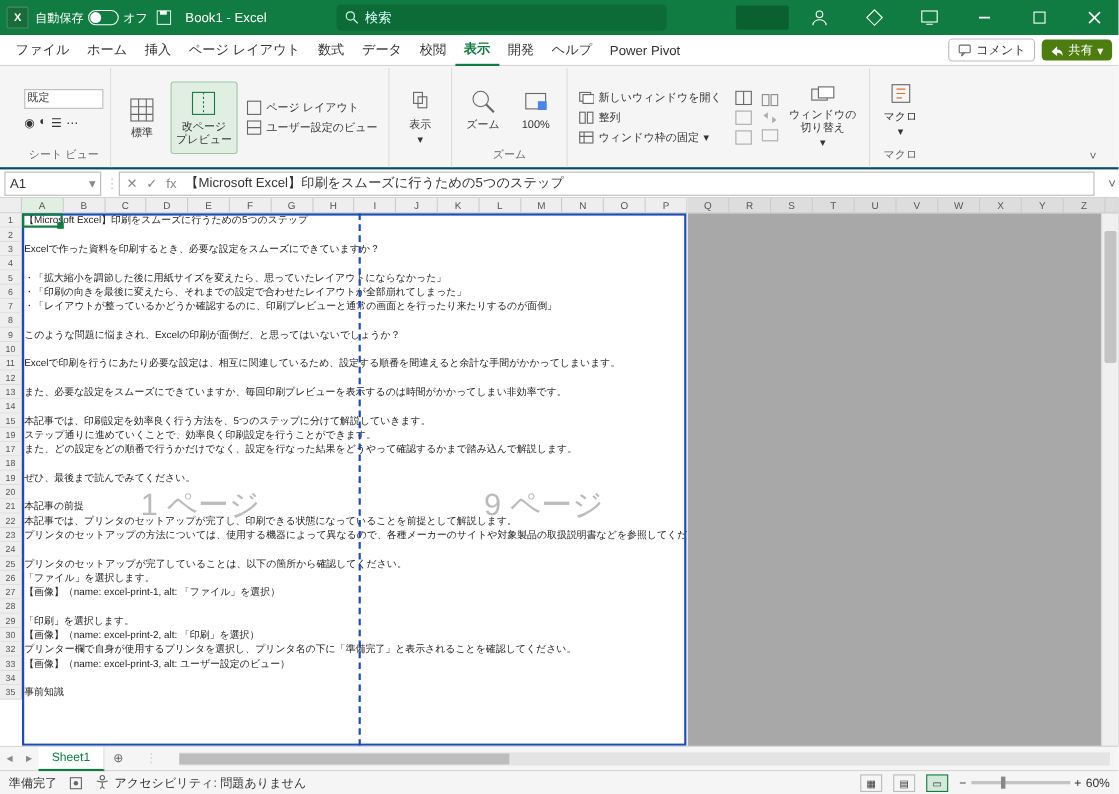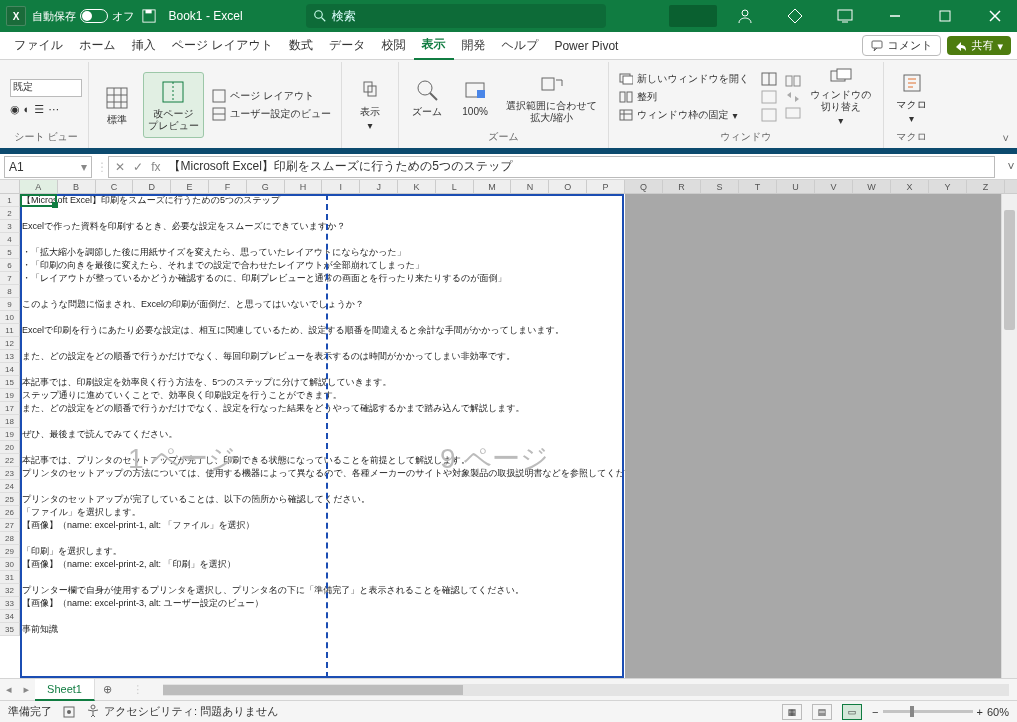--- a/index.html
+++ b/index.html
@@ -22,21 +22,21 @@
 
 
 .menubar { height: 28px; background: #fff; border-bottom: 1px solid #d4d4d4; display: flex; align-items: center; padding: 0 6px; font-size: 12px; }
 .menubar .tab { padding: 0 8px; height: 28px; display: flex; align-items: center; cursor: pointer; }
 .menubar .tab.active { border-bottom: 2px solid #107c41; font-weight: 600; color: #107c41; }
 .menubar .spacer { flex: 1; }
 .menubar .cmt { border: 1px solid #bbb; border-radius: 4px; padding: 2px 8px; font-size: 11px; display: flex; align-items: center; gap: 4px; }
 .menubar .share { background: #4d7c0f; color: #fff; border-radius: 4px; padding: 2px 8px; font-size: 11px; margin-left: 6px; display: flex; align-items: flex-end; gap: 4px; }
 
 
-.ribbon { height: 94px; background: #f5f5f5; border-bottom: 6px solid #0c4a6e; display: flex; align-items: stretch; padding: 2px 4px 0; font-size: 11px; }
+.ribbon { height: 94px; background: #f5f5f5; border-bottom: 2px solid #0c4a6e; display: flex; align-items: stretch; padding: 2px 16px 0; font-size: 11px; }
 .ribbon .group { border-right: 1px solid #ddd; padding: 2px 6px; display: flex; flex-direction: column; }
 .ribbon .group-body { flex: 1; display: flex; align-items: center; gap: 4px; }
 .ribbon .group-label { text-align: center; font-size: 10px; color: #666; padding-bottom: 2px; }
 .ribbon .bigbtn { display: flex; flex-direction: column; align-items: center; justify-content: center; padding: 2px 4px; border: 1px solid transparent; border-radius: 3px; min-width: 44px; height: 66px; cursor: pointer; text-align: center; font-size: 10px; line-height: 1.2; gap: 2px; }
 .ribbon .bigbtn.active { background: #e1efe3; border-color: #9cc7a8; }
 .ribbon .ico { width: 28px; height: 28px; display: flex; align-items: center; justify-content: center; }
 .ribbon .col { display: flex; flex-direction: column; gap: 2px; }
 .ribbon .smbtn { display: flex; align-items: center; gap: 4px; padding: 1px 4px; font-size: 10px; cursor: pointer; white-space: nowrap; }
 .ribbon .namebox-area { display: flex; flex-direction: column; gap: 2px; }
 .ribbon select, .ribbon .fakeselect { font-size: 10px; height: 18px; border: 1px solid #bbb; background: #fff; min-width: 72px; padding: 0 2px; }
@@ -274,30 +274,20 @@
       </div>
       <div class="bigbtn">
         <div class="ico">
             <svg width="24" height="20">
               <rect x="3" y="3" width="18" height="14" fill="none" stroke="#666"></rect>
               <rect x="14" y="10" width="8" height="8" fill="#4a86e8"></rect>
             </svg>
           </div>
         <span>100%</span>
       </div>
-      <div class="bigbtn">
-        <div class="ico">
-            <svg width="24" height="20">
-              <rect x="2" y="4" width="12" height="12" fill="none" stroke="#666"></rect>
-              <path d="M16 6l6 0 0 6" fill="none" stroke="#666"></path>
-            </svg>
-          </div>
-        <span style="white-space:pre-line">選択範囲に合わせて
-拡大/縮小</span>
-      </div>
     </div>
     <div class="group-label">ズーム</div>
   </div>
 
   <div class="group">
     <div class="group-body">
       <div class="col">
         <div class="smbtn">
             <svg width="14" height="12">
               <rect x="1" y="1" width="10" height="8" fill="none" stroke="#666"></rect>
@@ -359,21 +349,20 @@
             <svg width="24" height="20">
               <rect x="2" y="4" width="14" height="10" fill="none" stroke="#666"></rect>
               <rect x="8" y="2" width="14" height="10" fill="#fff" stroke="#666"></rect>
             </svg>
           </div>
         <span style="white-space:pre-line">ウィンドウの
 切り替え</span>
           <span>▾</span>
       </div>
     </div>
-    <div class="group-label">ウィンドウ</div>
   </div>
 
   <div class="group" style="border-right:none">
     <div class="group-body">
       <div class="bigbtn">
         <div class="ico">
             <svg width="24" height="20">
               <rect x="4" y="2" width="16" height="16" fill="none" stroke="#666"></rect>
               <path d="M8 6l8 0M8 10l8 0M8 14l5 0" stroke="#e07030"></path>
             </svg>
@@ -467,21 +456,21 @@
         <div class="row">
           <div class="rh">11</div>
           <div class="content">Excelで印刷を行うにあたり必要な設定は、相互に関連しているため、設定する順番を間違えると余計な手間がかかってしまいます。</div>
         </div>
         <div class="row">
           <div class="rh">12</div>
           <div class="content"></div>
         </div>
         <div class="row">
           <div class="rh">13</div>
-          <div class="content">また、どの設定をどの順番で行うかだけでなく、毎回印刷プレビューを表示するのは時間がかかってしまい非効率です。</div>
+          <div class="content">また、必要な設定をスムーズにできていますか、毎回印刷プレビューを表示するのは時間がかかってしまい非効率です。</div>
         </div>
         <div class="row">
           <div class="rh">14</div>
           <div class="content"></div>
         </div>
         <div class="row">
           <div class="rh">15</div>
           <div class="content">本記事では、印刷設定を効率良く行う方法を、5つのステップに分けて解説していきます。</div>
         </div>
         <div class="row">
@@ -498,20 +487,24 @@
         </div>
         <div class="row">
           <div class="rh">19</div>
           <div class="content">ぜひ、最後まで読んでみてください。</div>
         </div>
         <div class="row">
           <div class="rh">20</div>
           <div class="content"></div>
         </div>
         <div class="row">
+          <div class="rh">21</div>
+          <div class="content">本記事の前提</div>
+        </div>
+        <div class="row">
           <div class="rh">22</div>
           <div class="content">本記事では、プリンタのセットアップが完了し、印刷できる状態になっていることを前提として解説します。</div>
         </div>
         <div class="row">
           <div class="rh">23</div>
           <div class="content">プリンタのセットアップの方法については、使用する機器によって異なるので、各種メーカーのサイトや対象製品の取扱説明書などを参照してください。</div>
         </div>
         <div class="row">
           <div class="rh">24</div>
           <div class="content"></div>
@@ -532,24 +525,20 @@
           <div class="rh">28</div>
           <div class="content"></div>
         </div>
         <div class="row">
           <div class="rh">29</div>
           <div class="content">「印刷」を選択します。</div>
         </div>
         <div class="row">
           <div class="rh">30</div>
           <div class="content">【画像】（name: excel-print-2, alt: 「印刷」を選択）</div>
-        </div>
-        <div class="row">
-          <div class="rh">31</div>
-          <div class="content"></div>
         </div>
         <div class="row">
           <div class="rh">32</div>
           <div class="content">プリンター欄で自身が使用するプリンタを選択し、プリンタ名の下に「準備完了」と表示されることを確認してください。</div>
         </div>
         <div class="row">
           <div class="rh">33</div>
           <div class="content">【画像】（name: excel-print-3, alt: ユーザー設定のビュー）</div>
         </div>
         <div class="row">

